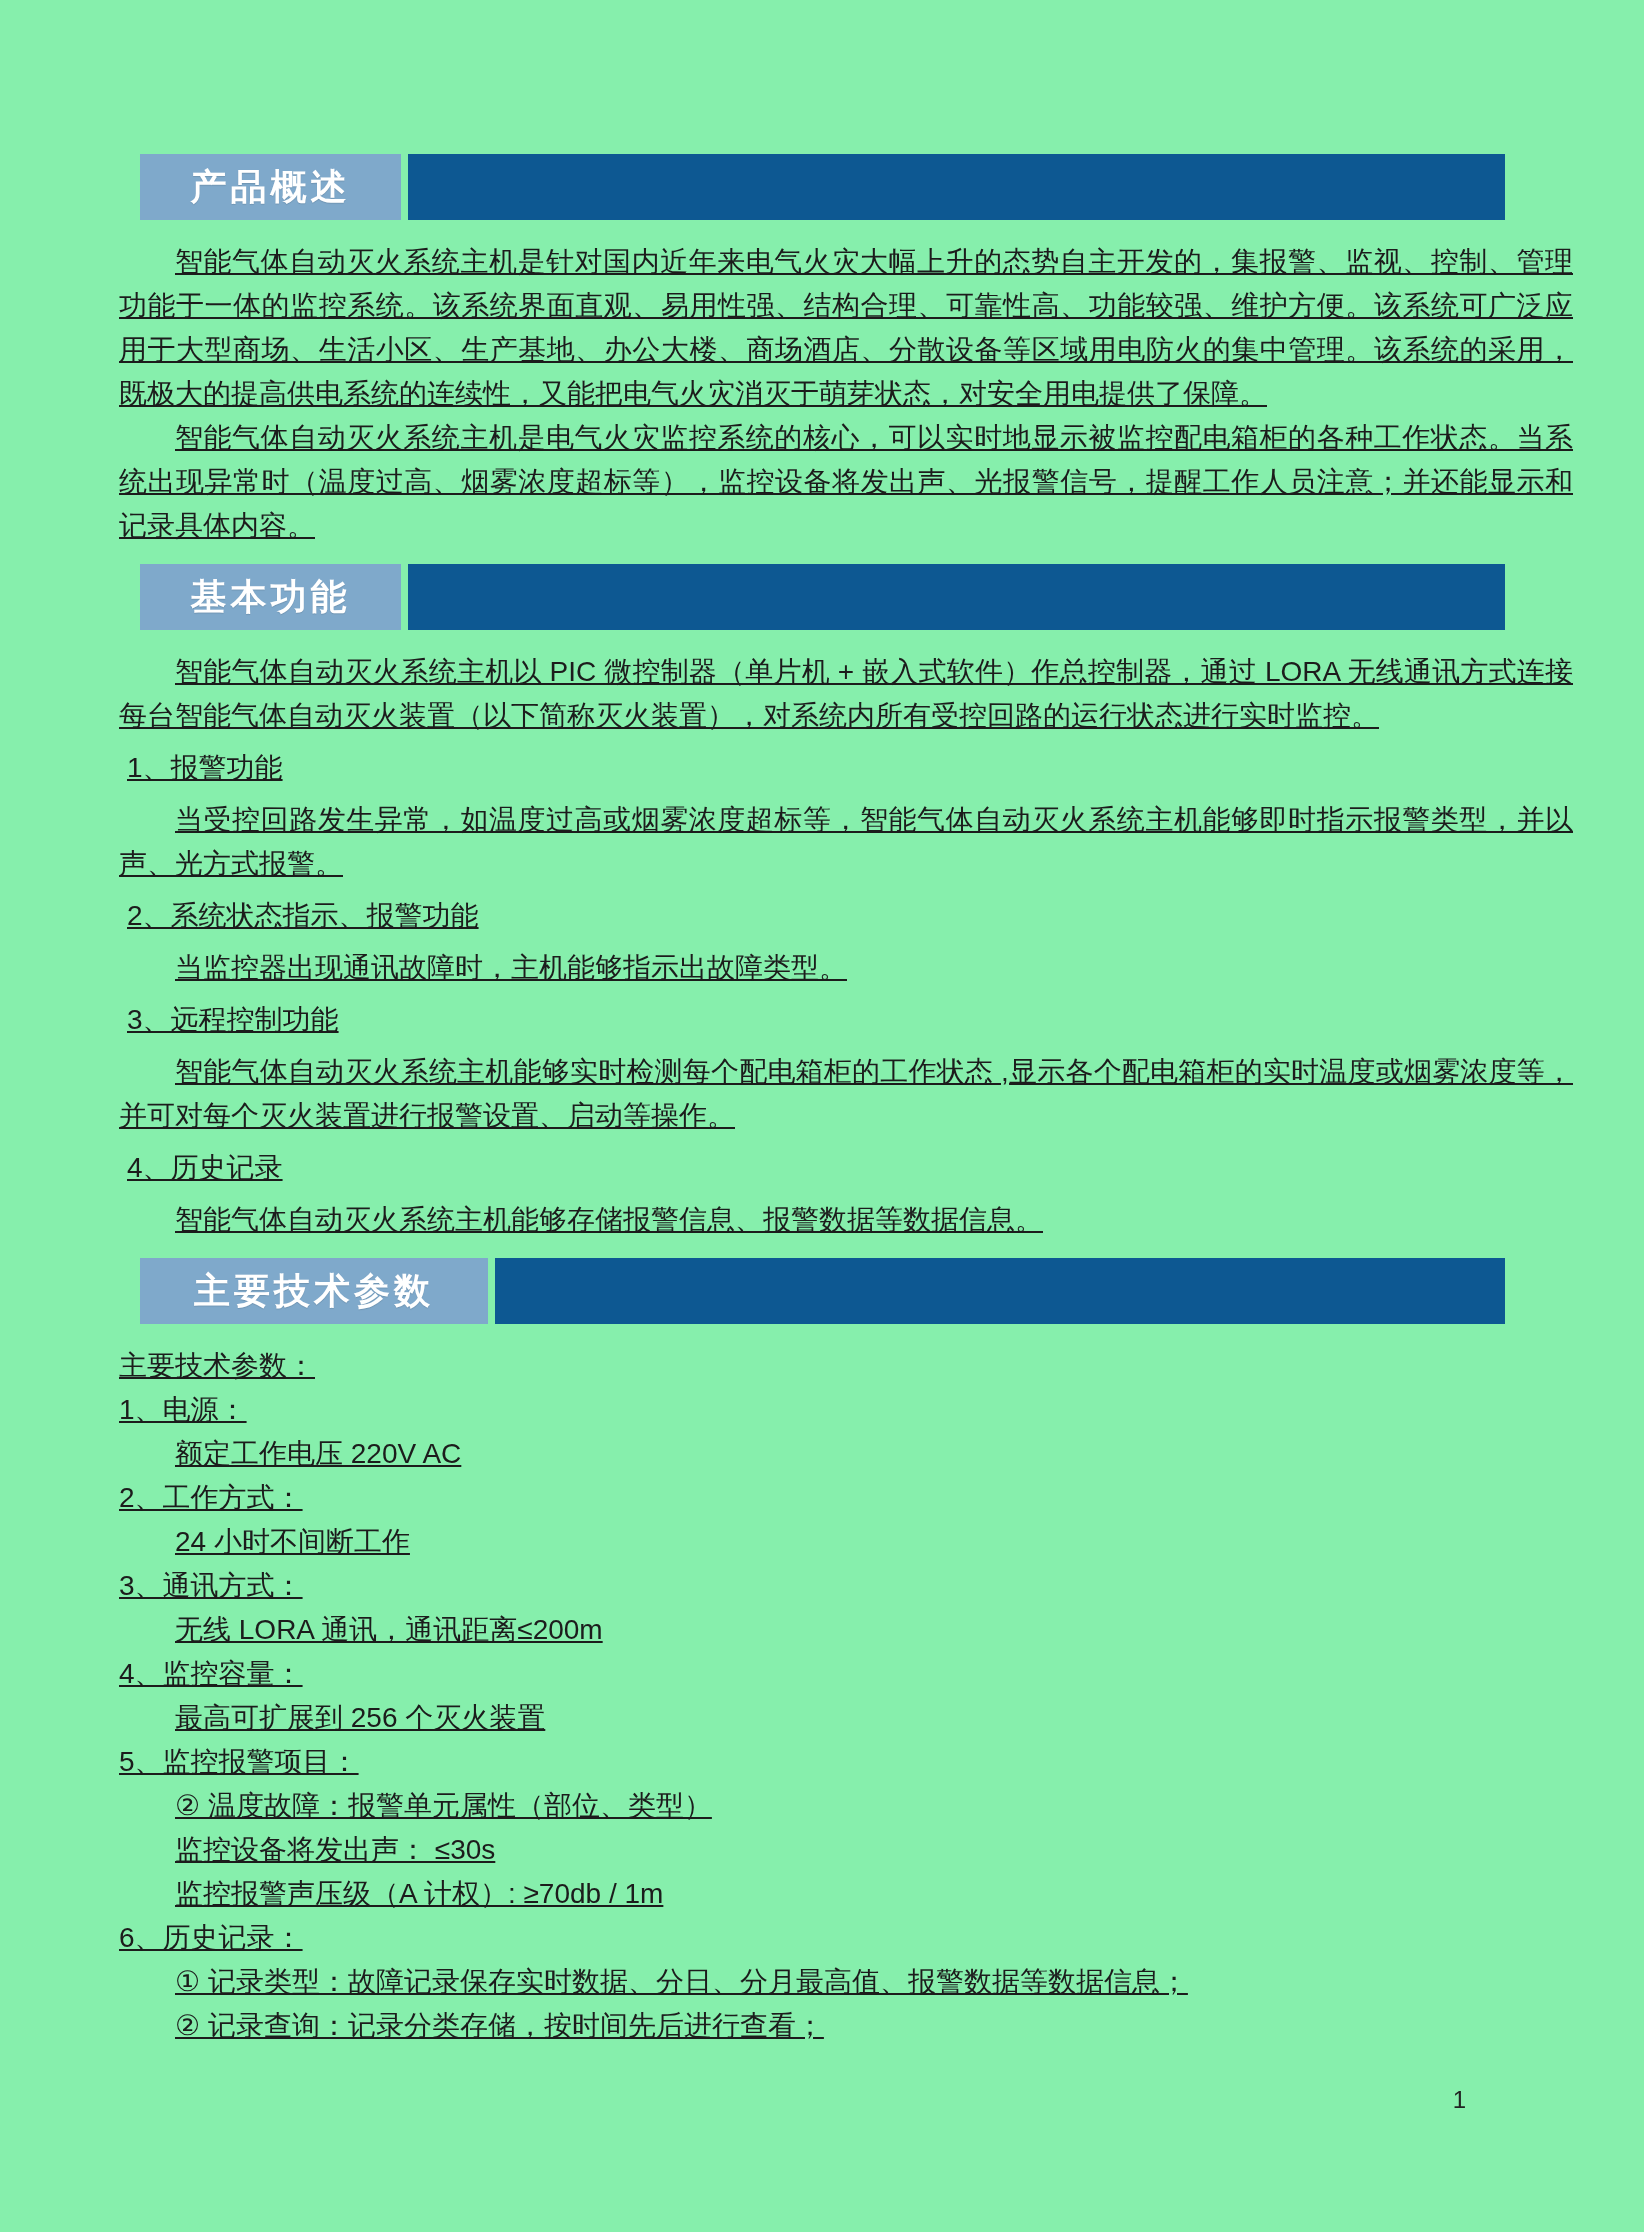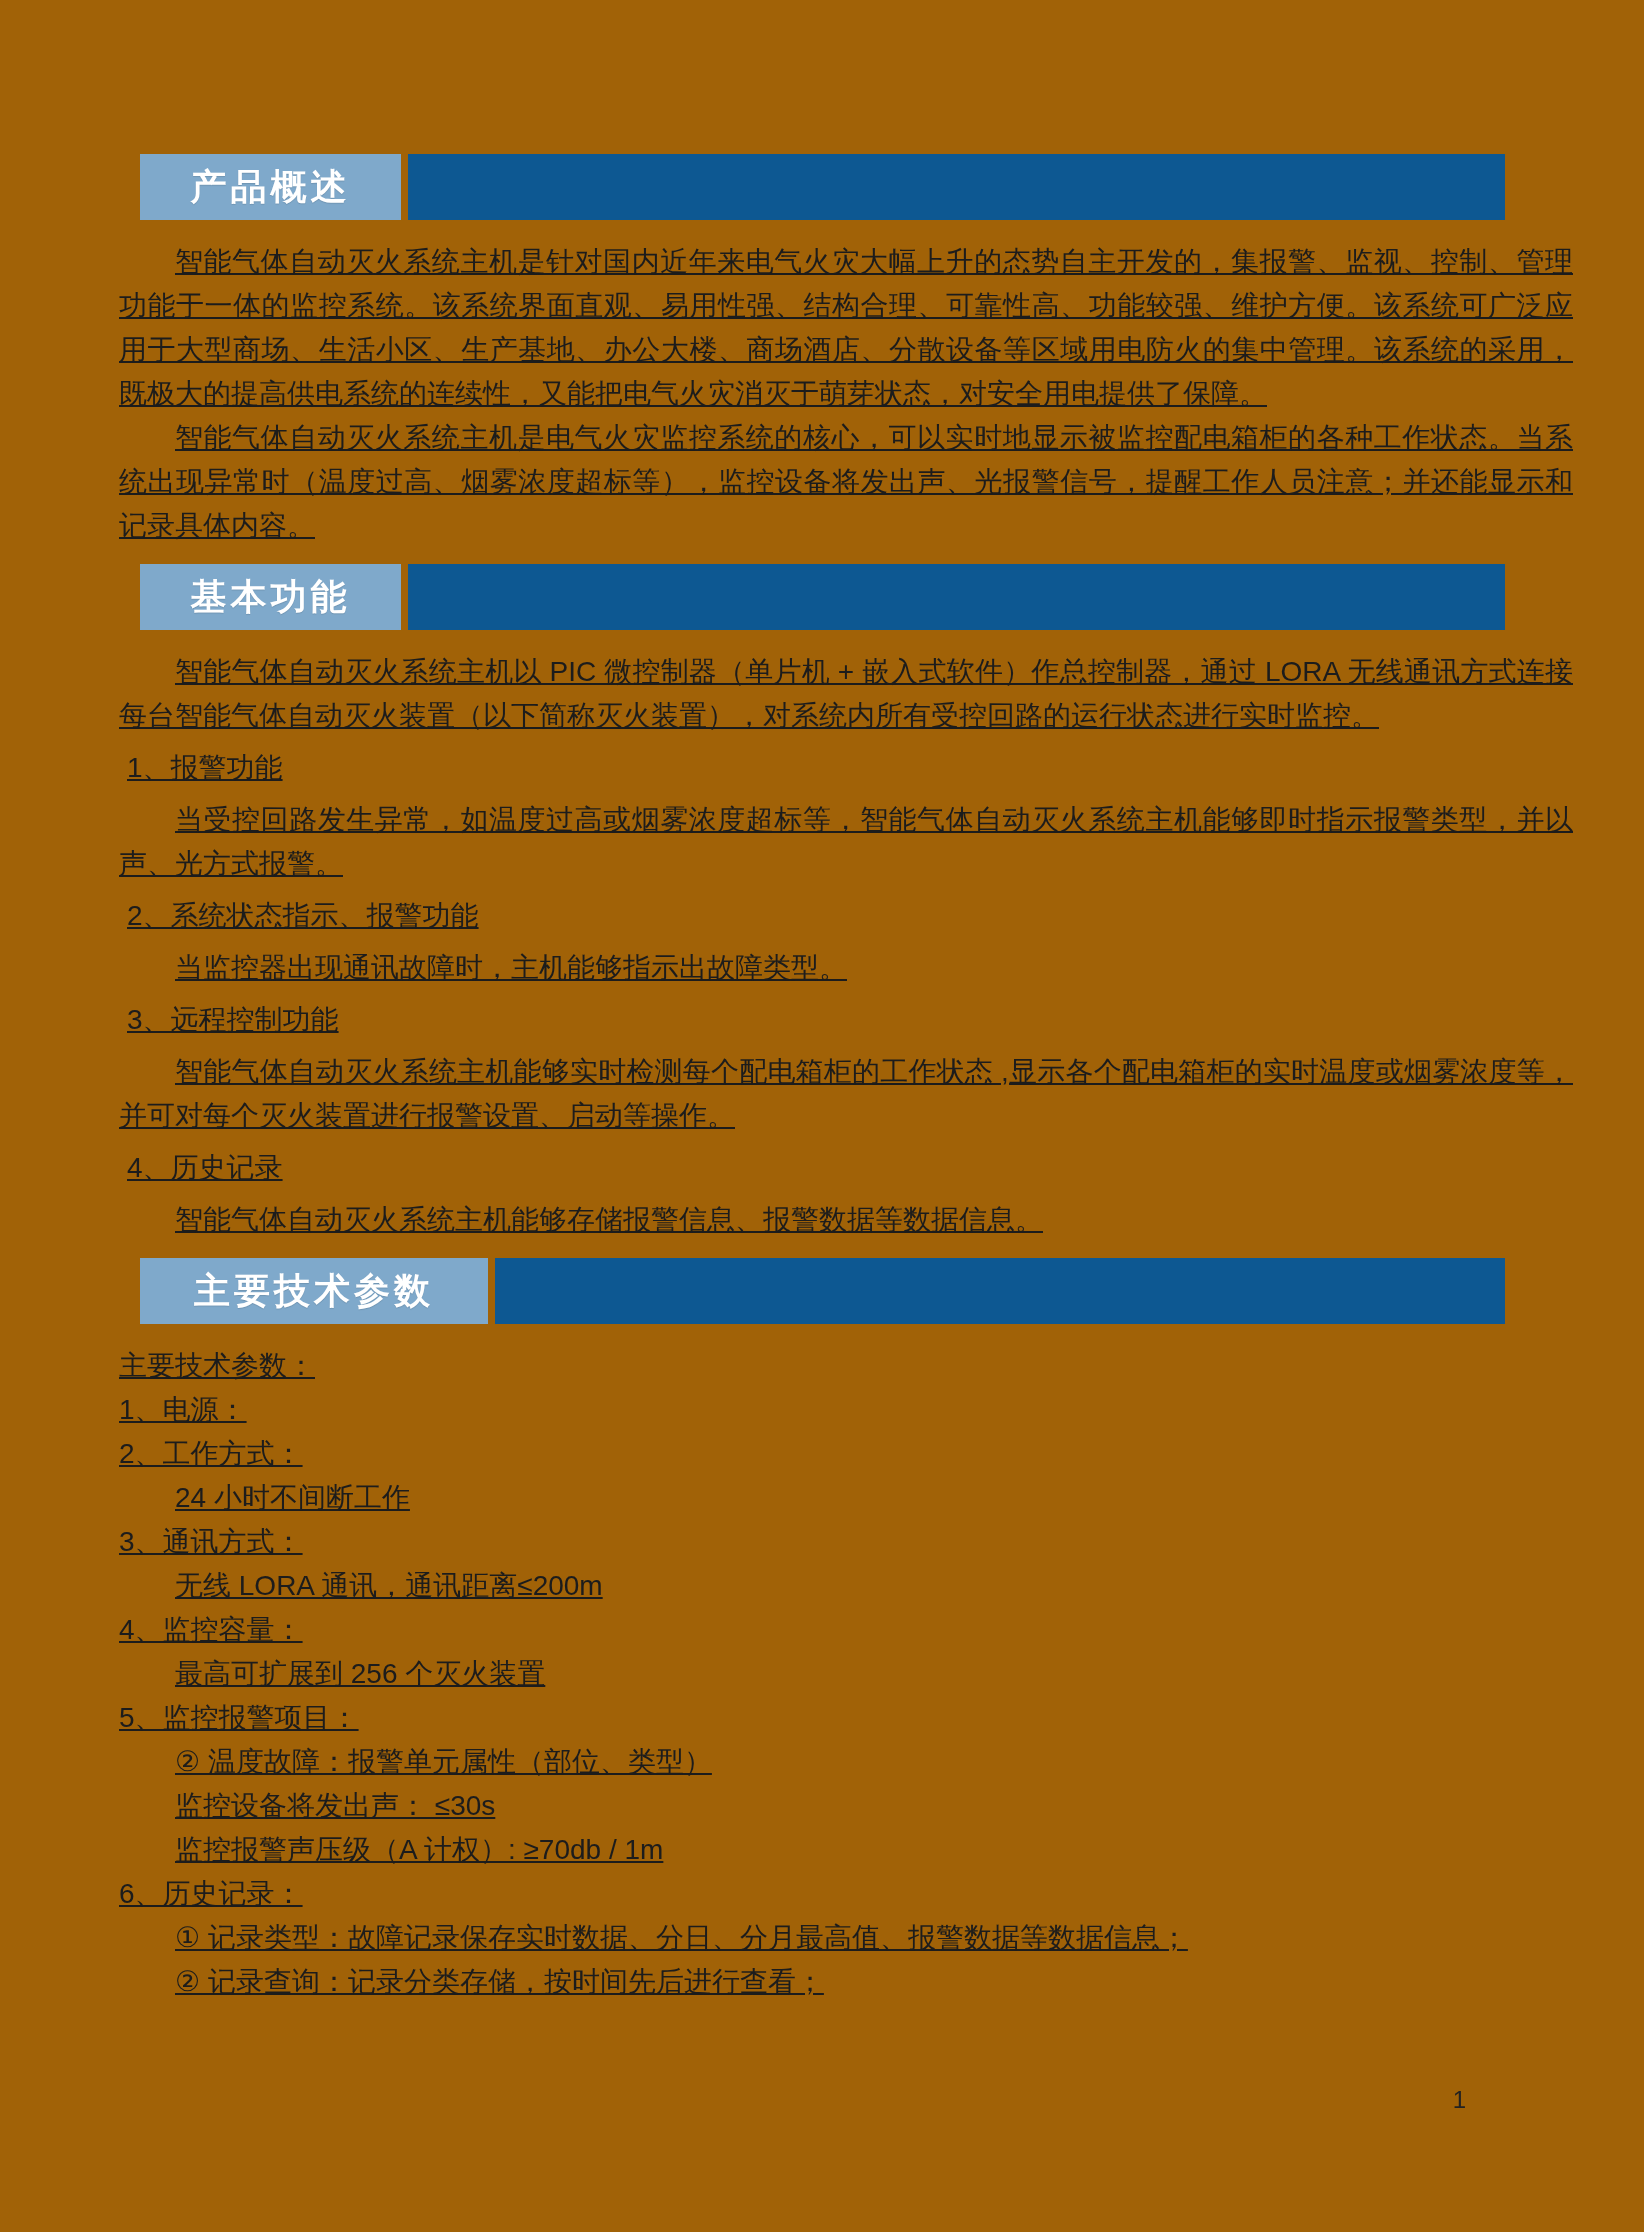--- a/index.html
+++ b/index.html
@@ -4,21 +4,21 @@
 <style>
   html, body { margin: 0; padding: 0; background: #ffffff; }
   body {
     font-family: "Liberation Sans", "DejaVu Sans", sans-serif;
     color: #1c1c1c;
   }
   .page {
     position: relative;
     width: 1645px;
     height: 2233px;
-    background: #a16207;
+    background: #86efac;
     box-sizing: border-box;
     padding: 154px 72px 0 119px;
     overflow: hidden;
   }
   
   .band {
     display: flex;
     align-items: stretch;
     height: 66px;
     width: 1365px;
@@ -124,20 +124,21 @@
     <header class="band">
       <div class="band-label wide">
         <span>主要技术参数</span>
       </div>
       <div class="band-bar"></div>
     </header>
     <div class="sec-body">
       <p class="spec-heading">主要技术参数：</p>
 
       <p class="spec-heading">1、电源：</p>
+      <p class="spec-line">额定工作电压 220V AC</p>
 
       <p class="spec-heading">2、工作方式：</p>
       <p class="spec-line">24 小时不间断工作</p>
 
       <p class="spec-heading">3、通讯方式：</p>
       <p class="spec-line">无线 LORA 通讯，通讯距离≤200m</p>
 
       <p class="spec-heading">4、监控容量：</p>
       <p class="spec-line">最高可扩展到 256 个灭火装置</p>
 

